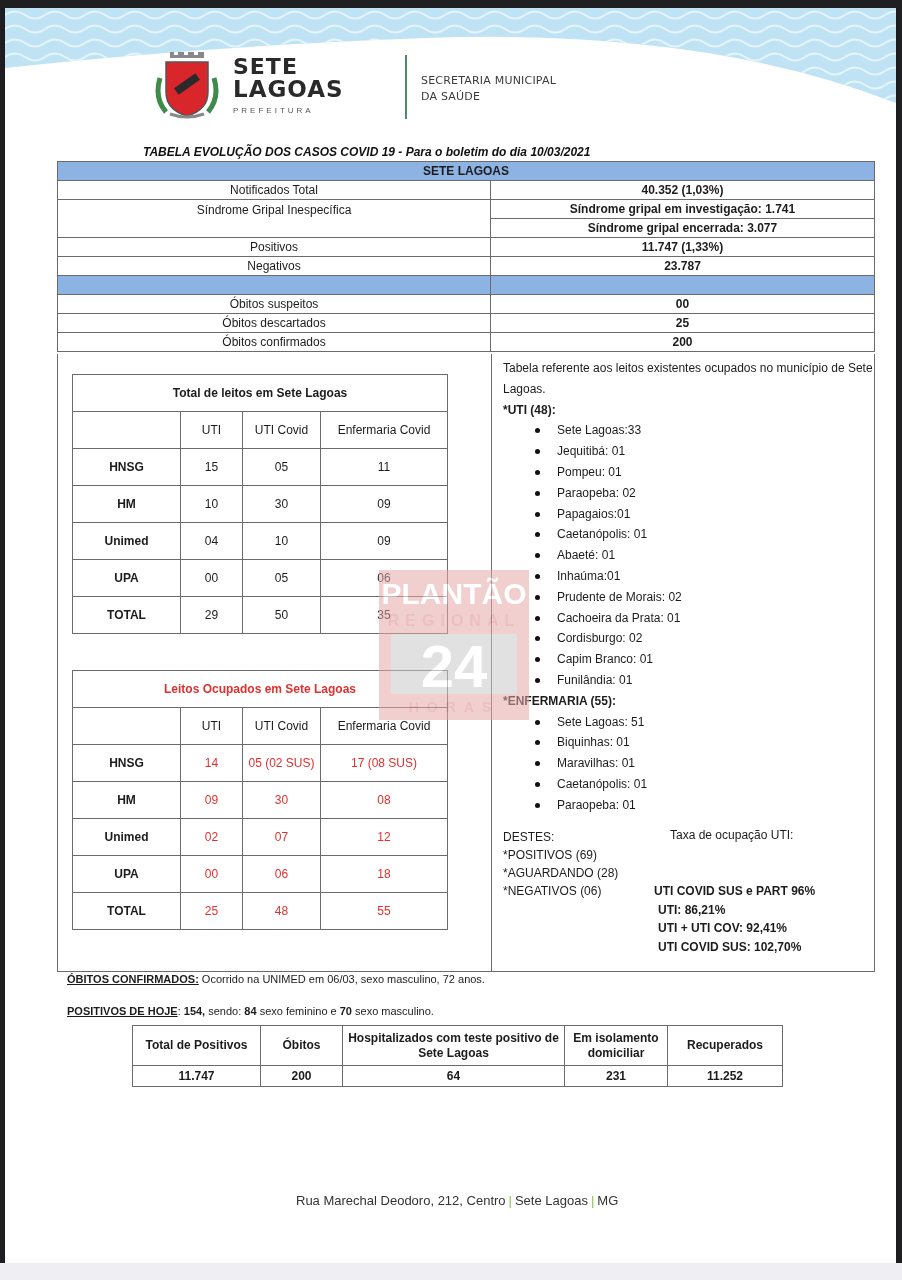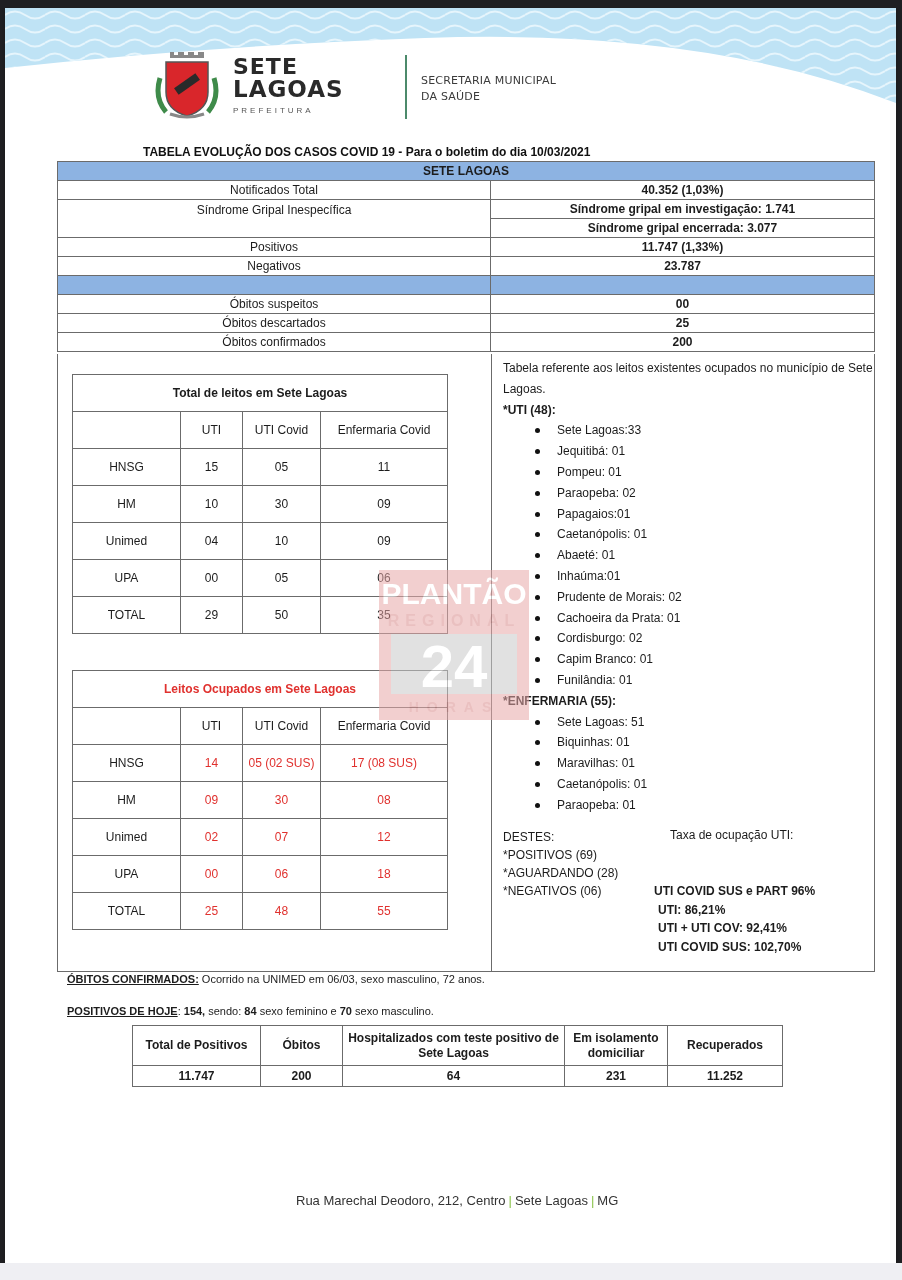--- a/index.html
+++ b/index.html
@@ -15,37 +15,37 @@
   .header { position: absolute; left: 0; top: 0; width: 891px; height: 120px; }
   .crest { position: absolute; left: 147px; top: 40px; width: 70px; height: 72px; }
   .brand { position: absolute; left: 228px; top: 48px; }
   .brand .l1, .brand .l2 { font-family: "DejaVu Sans", sans-serif; font-weight: bold; color: #2a2a2a; letter-spacing: 1px; line-height: 22px; }
   .brand .l1 { font-size: 22px; }
   .brand .l2 { font-size: 23px; }
   .brand .l3 { font-size: 8px; color: #555; letter-spacing: 3px; margin-top: 6px; }
   .vline { position: absolute; left: 400px; top: 47px; width: 2px; height: 64px; background: #4c8a6b; }
   .secretaria { position: absolute; left: 416px; top: 65px; font-family: "DejaVu Sans", sans-serif; font-size: 11px; color: #3b3b3b; line-height: 16px; letter-spacing: 0.2px; }
 
-  .title { position: absolute; left: 138px; top: 137px; font-size: 12px; font-weight: bold; color: #111; }
+  .title { position: absolute; left: 138px; top: 137px; font-size: 12px; font-weight: bold; color: #111; font-style: italic; }
 
   
   .main { position: absolute; left: 52px; top: 153px; width: 818px; border-collapse: collapse; font-size: 12px; }
   .main td { border: 1px solid #6b6b6b; text-align: center; height: 19px; padding: 0 4px; }
   .main .blue td { background: #8db3e2; }
   .main .left { width: 433px; }
   .main .bold { font-weight: bold; }
 
   
   .lower { position: absolute; left: 52px; top: 346px; width: 818px; height: 618px; border: 1px solid #6b6b6b; border-top: none; }
   .lower .divider { position: absolute; left: 433px; top: 0; width: 1px; height: 617px; background: #6b6b6b; }
 
   .beds { position: absolute; border-collapse: collapse; font-size: 12px; }
   .beds td { border: 1px solid #6b6b6b; text-align: center; height: 37px; }
   .beds .cap { font-weight: bold; }
-  .beds .rowh { font-weight: normal; width: 108px; }
+  .beds .rowh { font-weight: bold; width: 108px; }
   .beds .c1 { width: 62px; }
   .beds .c2 { width: 78px; }
   .beds .c3 { width: 127px; }
   .red { color: #e0312e; }
   .beds.total { left: 14px; top: 20px; }
   .beds.occ { left: 14px; top: 316px; }
 
   .rightcol { position: absolute; left: 445px; top: 4px; width: 370px; font-size: 12px; line-height: 20.8px; }
   .rightcol .b { font-weight: bold; }
   .rightcol ul { list-style: none; padding-left: 0; }

